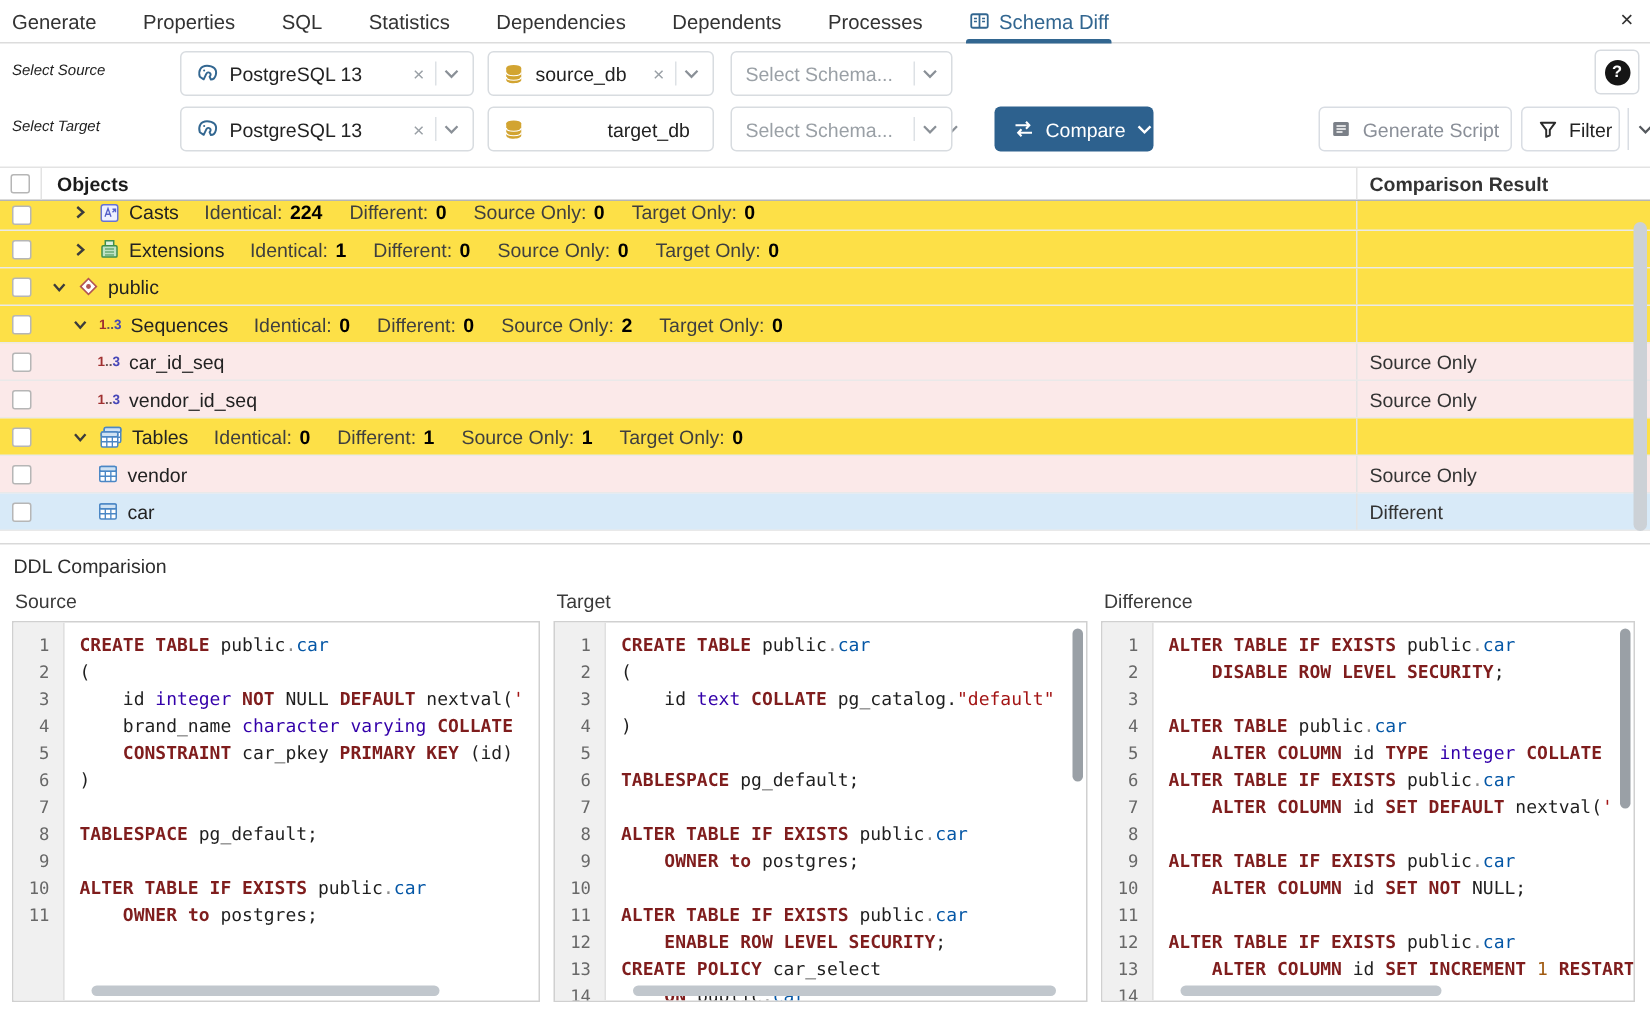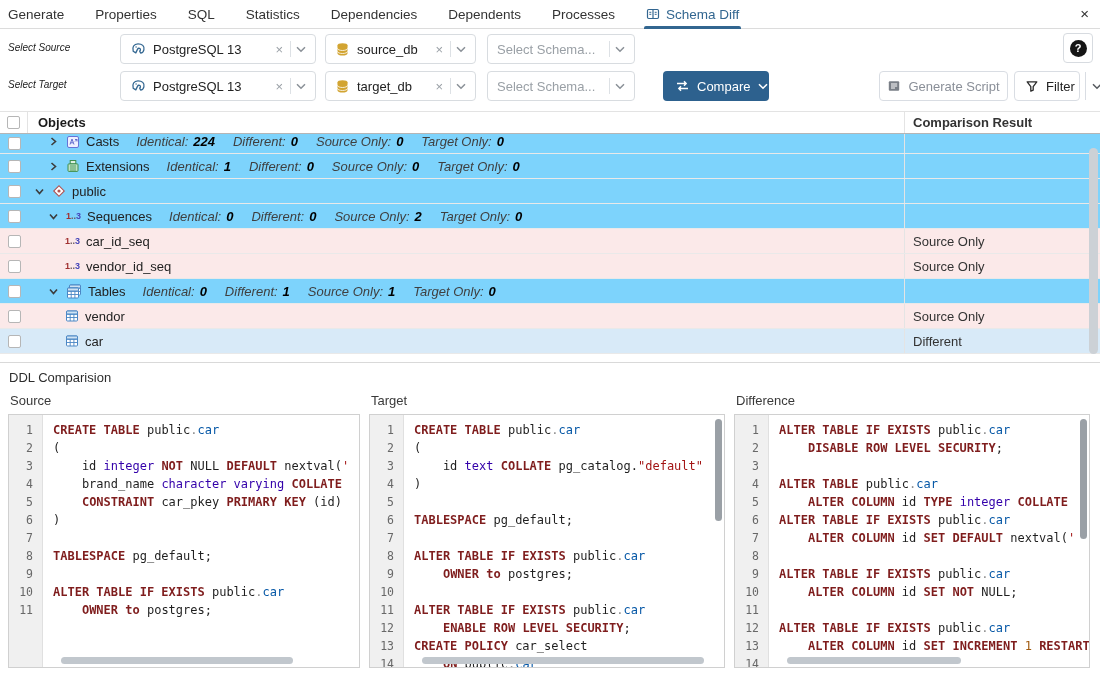--- a/index.html
+++ b/index.html
@@ -46,29 +46,29 @@
   .grid { position:absolute; left:0; top:111px; width:1100px; height:251px; border-top:1px solid #e3e3e3; }
   .grid-header { display:flex; height:22px; border-bottom:1px solid #b5b5b5; align-items:center;
     font-size:13px; font-weight:bold; color:#1b1b1b; }
   .cb-cell { width:28px; display:flex; align-items:center; justify-content:center;
     border-right:1px solid #e3e3e3; align-self:stretch; flex:none; }
   .cb { width:13px; height:13px; border:1px solid #b6b6b6; border-radius:2px; background:#fff; cursor:pointer; }
   .obj-cell { flex:1; padding-left:10px; display:flex; align-items:center; overflow:hidden; }
   .res-cell { width:196px; flex:none; border-left:1px solid #e4e4e4; align-self:stretch;
     display:flex; align-items:center; padding-left:8px; font-size:13px; color:#333; }
   .g-row { display:flex; height:25px; border-bottom:1px solid #e9e9e9; align-items:center;
-    background:#7dd3fc; cursor:pointer; }
+    background:#fde047; cursor:pointer; }
   .g-row.pink { background:#fbe9e9; }
   .g-row.blue { background:#d8eaf8; }
   .g-row.clipped { height:20px; overflow:hidden; }
   .g-row.clipped .obj-cell { margin-top:-4px; }
   .tree { display:flex; align-items:center; gap:6px; font-size:13px; color:#222; }
   .toggle { display:flex; width:12px; cursor:pointer; }
   .stats { display:flex; margin-left:17px; gap:18px; font-size:13px; }
-  .stat { display:flex; gap:5px;font-style:italic; }
+  .stat { display:flex; gap:5px; }
   .stat .lab { color:#3f3f3f; }
   .stat .val { font-weight:bold; color:#000; }
   .seq-ico { font-size:9px; font-weight:bold; letter-spacing:0; line-height:1; }
   .grid-vsb { position:absolute; right:2px; top:24px; width:9px; height:222px; }
   .grid-vsb .thumb { position:absolute; top:12px; left:0; width:9px; height:206px;
     background:#ccd1d6; border-radius:4.5px; cursor:pointer; }
 
   
   .ddl { position:absolute; left:0; top:362px; width:1100px; height:319px; border-top:1px solid #d9d9d9; }
   .ddl-title { font-size:13px; color:#2d2d2d; padding:7px 0 0 9px; }
@@ -179,21 +179,21 @@
     <span class="grow">PostgreSQL 13</span>
     <span class="x">×</span>
     <span class="vdiv"></span>
     <span class="chev">
       <svg width="10" height="7" viewBox="0 0 10 7">
           <path d="M1 1.2l4 4 4-4" fill="none" stroke="#8a9097" stroke-width="1.5"></path>
         </svg>
     </span>
   </div>
 
-  <div class="select" style="left:325px; top:42px; width:151px;">
+  <div class="select" style="left:325px; top:42px; width:151px;gap:48px;">
     <span style="margin-right:7px;">
       <svg width="15" height="15" viewBox="0 0 15 15">
           <ellipse cx="7.5" cy="3.4" rx="5" ry="2.1" fill="#d2a431"></ellipse>
           <path d="M2.5 3.4v8c0 1.2 2.2 2.1 5 2.1s5-.9 5-2.1v-8" fill="#d2a431"></path>
           <path d="M2.5 6.4c0 1.2 2.2 2.1 5 2.1s5-.9 5-2.1M2.5 9.4c0 1.2 2.2 2.1 5 2.1s5-.9 5-2.1" fill="none" stroke="#fff" stroke-width="0.8"></path>
         </svg>
     </span>
     <span class="grow">target_db</span>
     <span class="x">×</span>
     <span class="vdiv"></span>

